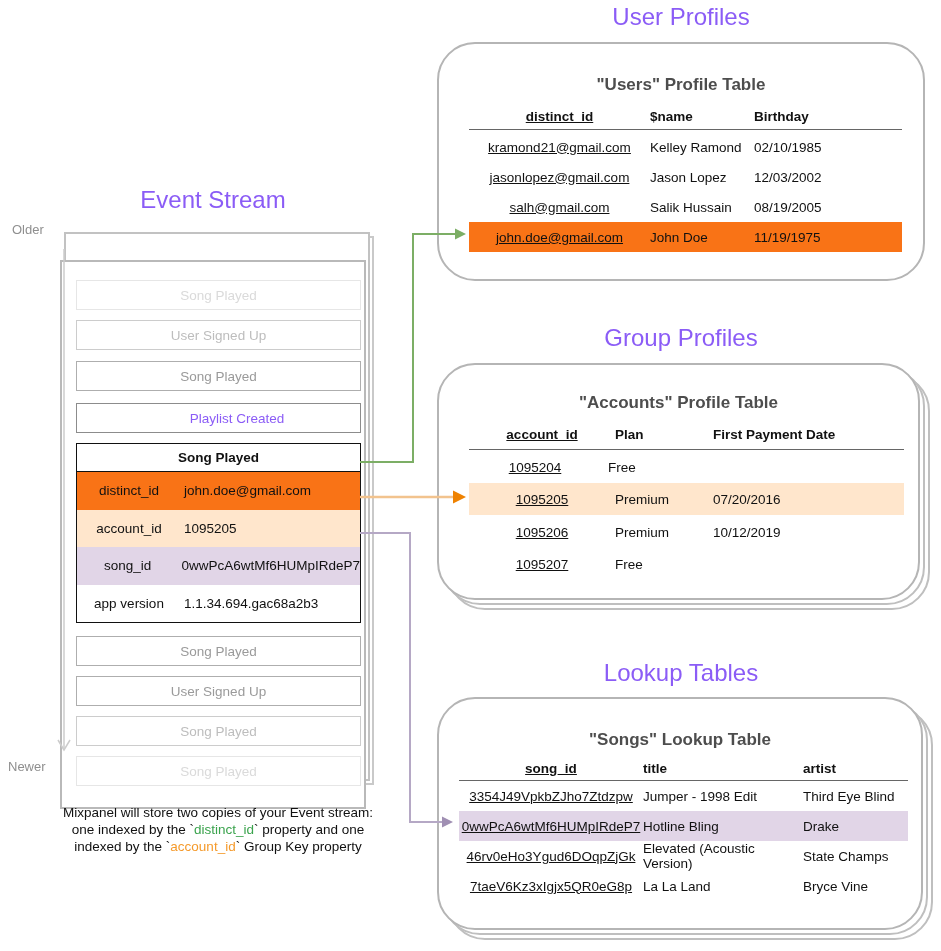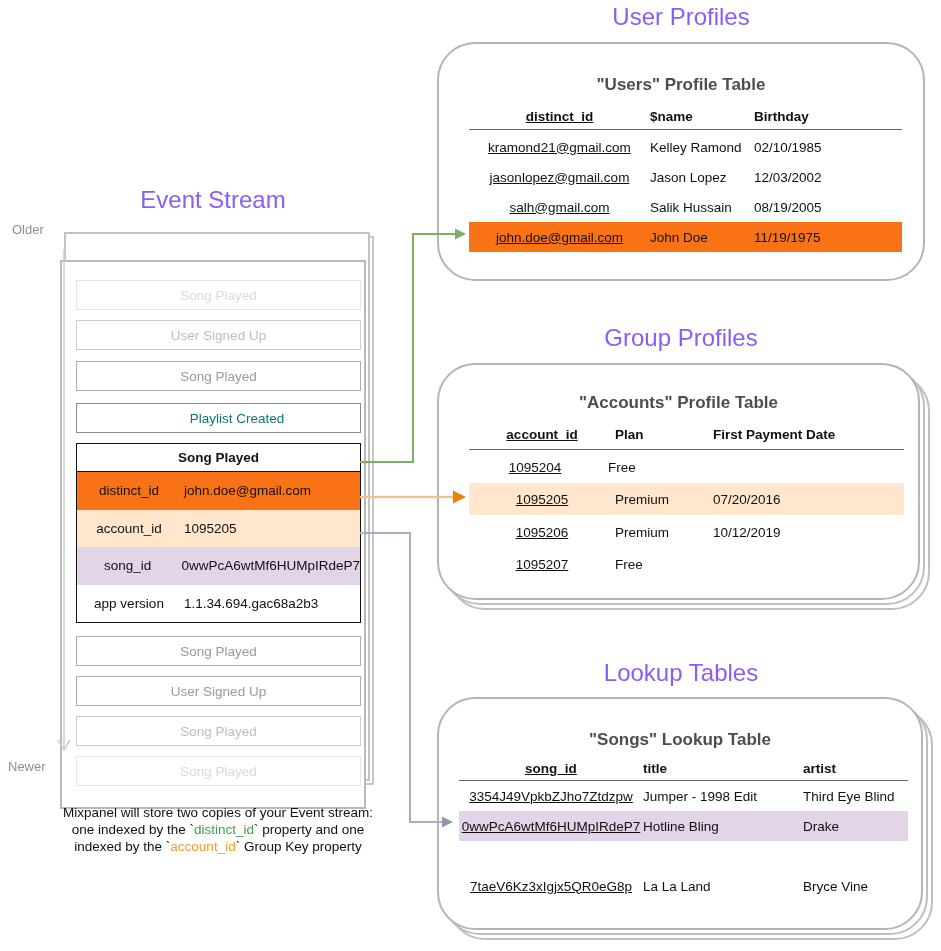--- a/index.html
+++ b/index.html
@@ -11,21 +11,21 @@
   .section-title { position:absolute; text-align:center; font-size:24px; color:#8b5cf6; }
   .tl-label { position:absolute; font-size:13px; color:#8f8f8f; }
 
   
   .es-layer { position:absolute; width:306px; height:549px; background:#fff; border:2px solid #c9c9c9; }
   .es-main  { position:absolute; left:60px; top:228px; width:306px; height:549px; background:#fff; border:2px solid #b9b9b9;margin-top:32px; }
   .es-row {
     position:absolute; left:14px; width:285px; height:30px; border:1px solid;
     display:flex; align-items:center; justify-content:center; font-size:13.5px; background:#fff;
   }
-  .fade1 { border-color:#8c8c8c; color:#0f766e;padding-left:37px; }
+  .fade1 { border-color:#8c8c8c; color:#8b5cf6;padding-left:37px; }
   .fade2 { border-color:#aeaeae; color:#9a9a9a; }
   .fade3 { border-color:#cccccc; color:#bdbdbd; }
   .fade4 { border-color:#e6e6e6; color:#dadada; }
 
   .es-detail { position:absolute; left:14px; top:181px; width:285px; border:1px solid #111; background:#fff; }
   .es-detail-header { height:28px; border-bottom:1px solid #111; display:flex; align-items:center; justify-content:center; font-weight:bold; font-size:13.5px; color:#111; }
   .es-prop { height:37.5px; display:flex; align-items:center; font-size:13.5px; color:#111; }
   .es-prop .k { width:104px; text-align:center; }
   .es-prop .v { margin-left:3px; }
   .bg-green  { background:#f97316; }
@@ -199,20 +199,25 @@
     <div class="trow" style="left:20px; top:82px; width:449px; height:30px;">
       <span class="l-c1 uline">3354J49VpkbZJho7Ztdzpw</span>
       <span class="l-c2">Jumper - 1998 Edit</span>
       <span class="l-c3">Third Eye Blind</span>
     </div>
     <div class="trow bg-purple" style="left:20px; top:112px; width:449px; height:30px;">
       <span class="l-c1 uline">0wwPcA6wtMf6HUMpIRdeP7</span>
       <span class="l-c2">Hotline Bling</span>
       <span class="l-c3">Drake</span>
     </div>
+    <div class="trow" style="left:20px; top:142px; width:449px; height:30px;">
+      <span class="l-c1 uline">46rv0eHo3Ygud6DOqpZjGk</span>
+      <span class="l-c2">Elevated (Acoustic Version)</span>
+      <span class="l-c3">State Champs</span>
+    </div>
     <div class="trow" style="left:20px; top:172px; width:449px; height:30px;">
       <span class="l-c1 uline">7taeV6Kz3xIgjx5QR0eG8p</span>
       <span class="l-c2">La La Land</span>
       <span class="l-c3">Bryce Vine</span>
     </div>
   </div>
 
   <div class="caption">
     <div><span>Mixpanel will store two copies of your Event stream:</span></div>
     <div><span>one indexed by the `</span><span class="cap-green">distinct_id</span><span>` property and one</span></div>

